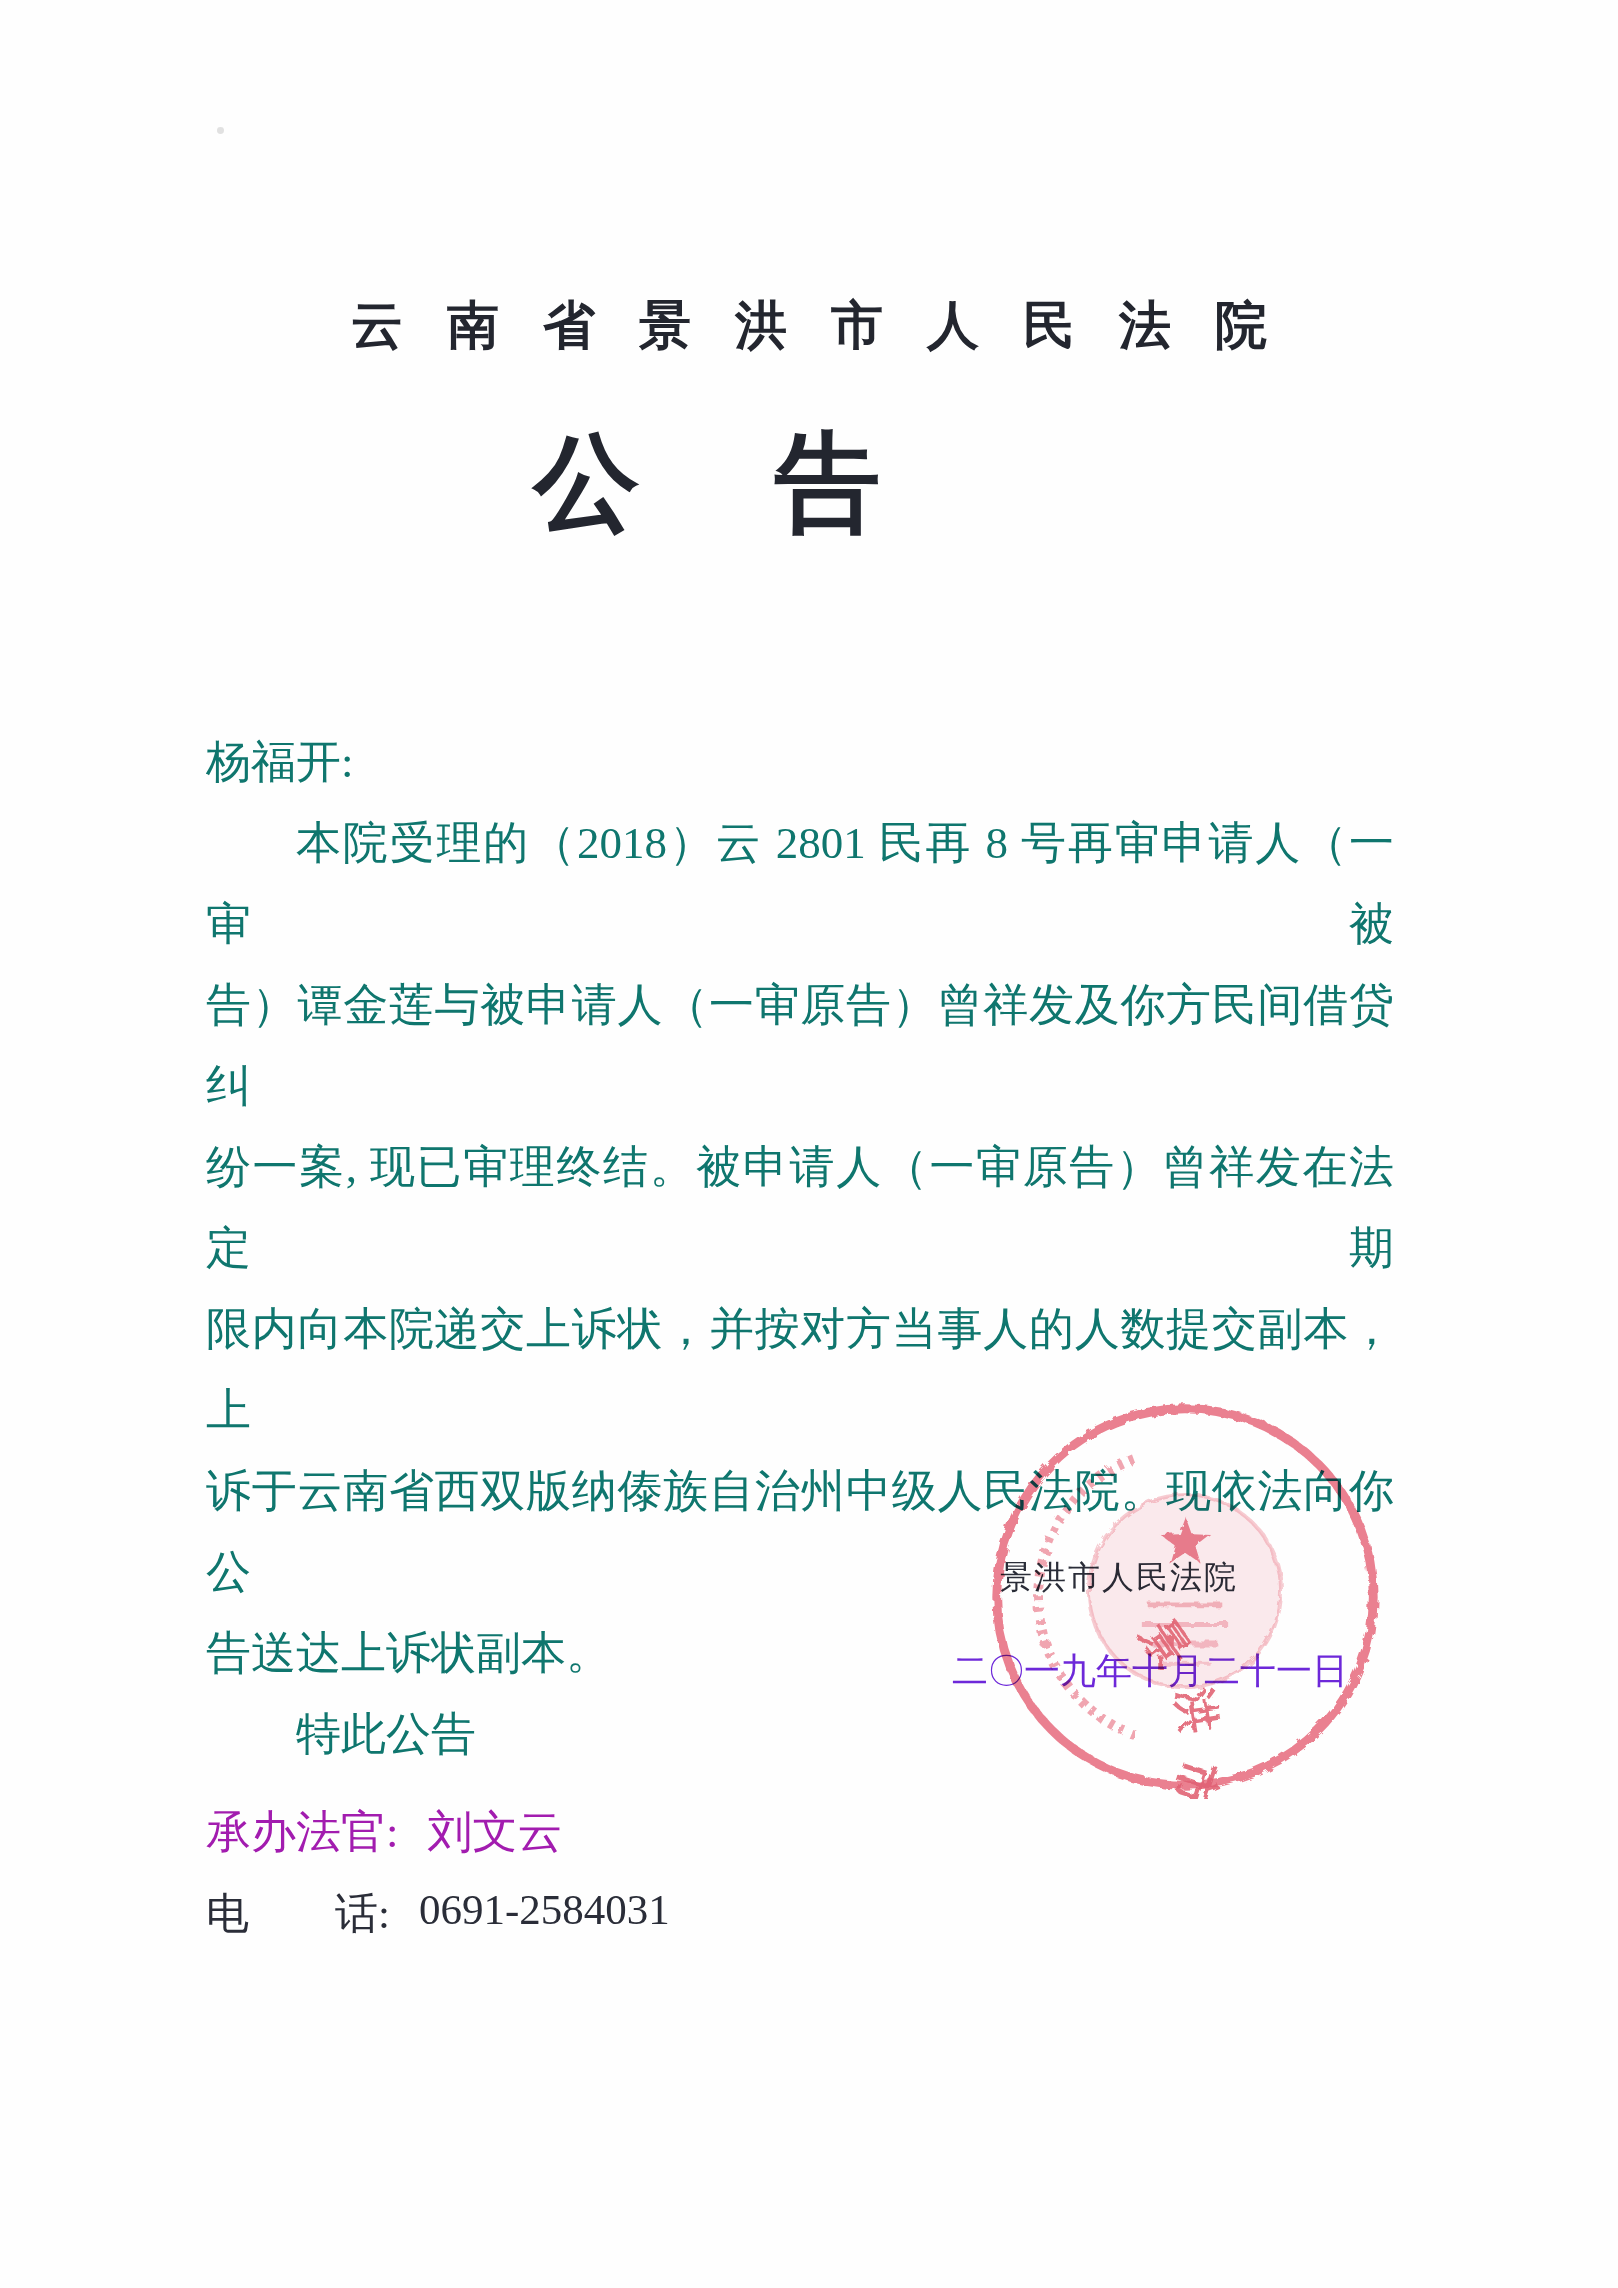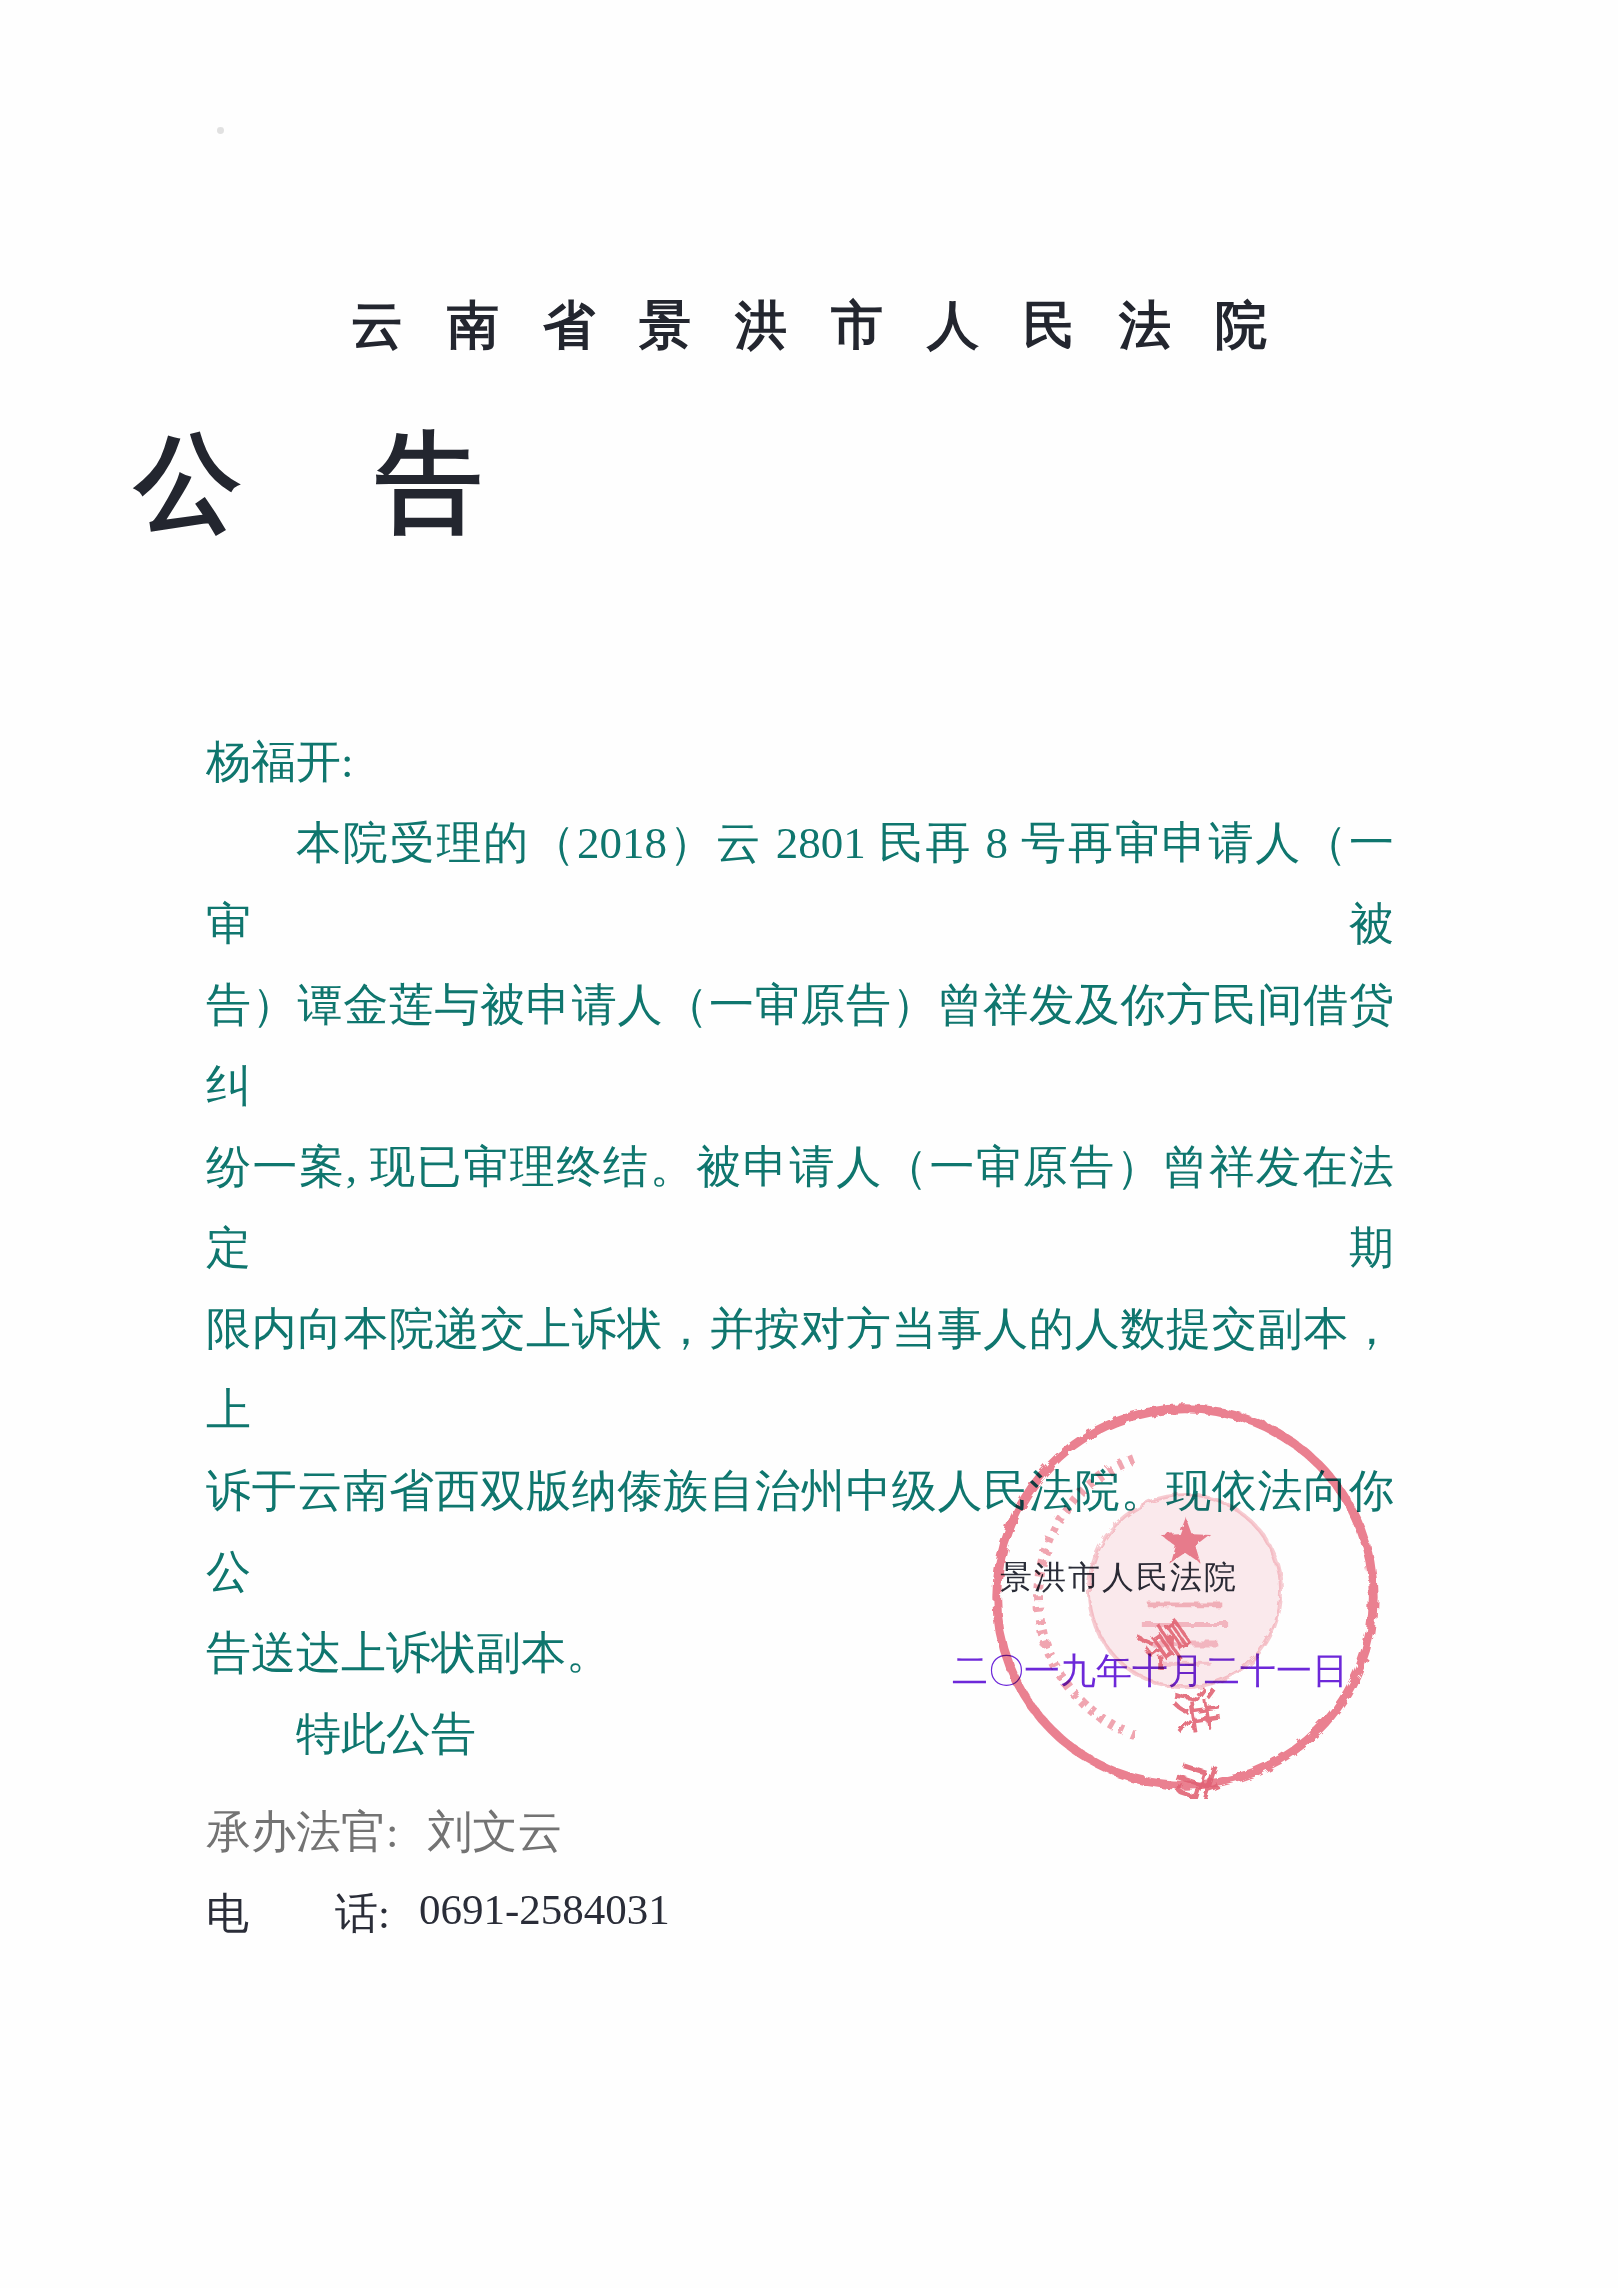--- a/index.html
+++ b/index.html
@@ -19,21 +19,21 @@
     position:absolute;left:0;top:257px;width:1618px;
     text-align:center;
     font-size:52px;font-weight:700;
     letter-spacing:44px;padding-left:44px;box-sizing:border-box;
     color:#23262f;
     white-space:nowrap;
     margin-top:34px;
   }
   .notice-title{
     position:absolute;left:0;top:412px;width:1414px;
-    text-align:left;
+    text-align:center;
     font-size:106px;font-weight:700;
     letter-spacing:135px;padding-left:135px;box-sizing:border-box;
     color:#23262f;
     white-space:nowrap;
   }
   .body-block{
     position:absolute;left:206px;top:722px;width:1188px;
     font-size:45px;line-height:81px;
     color:#0f766e;
   }
@@ -46,21 +46,21 @@
   .sig-court{
     position:absolute;left:1000px;top:1556px;
     font-size:32px;color:#2a2d38;letter-spacing:2px;white-space:nowrap;
   }
   .sig-date{
     position:absolute;left:908px;top:1647px;
     font-size:36px;color:#6d28d9;letter-spacing:0px;white-space:nowrap;margin-left:44px;
   }
   .contact-judge{
     position:absolute;left:206px;top:1802px;
-    font-size:45px;color:#737373;display:flex;gap:29px;white-space:pre;
+    font-size:45px;color:#a21caf;display:flex;gap:29px;white-space:pre;
   }
   .contact-phone{
     position:absolute;left:206px;top:1885px;
     font-size:43px;color:#2a2d38;display:flex;gap:29px;white-space:pre;
   }
   .seal{
     position:absolute;left:983px;top:1395px;width:404px;height:404px;
     mix-blend-mode:multiply;opacity:.88;
     pointer-events:none;
   }

